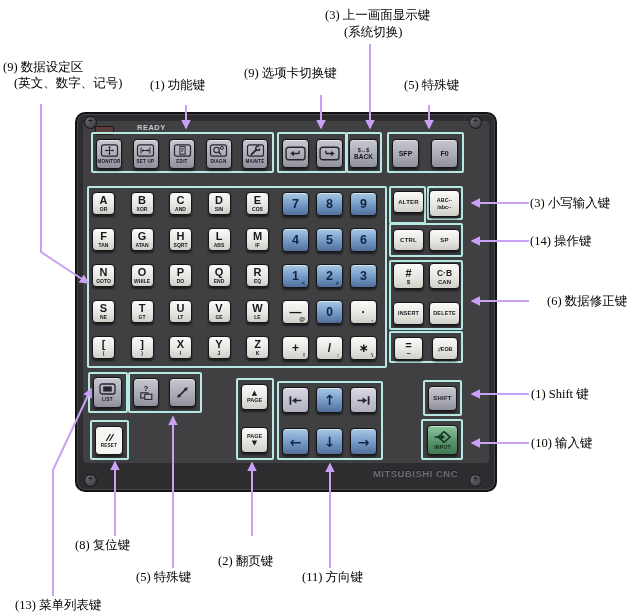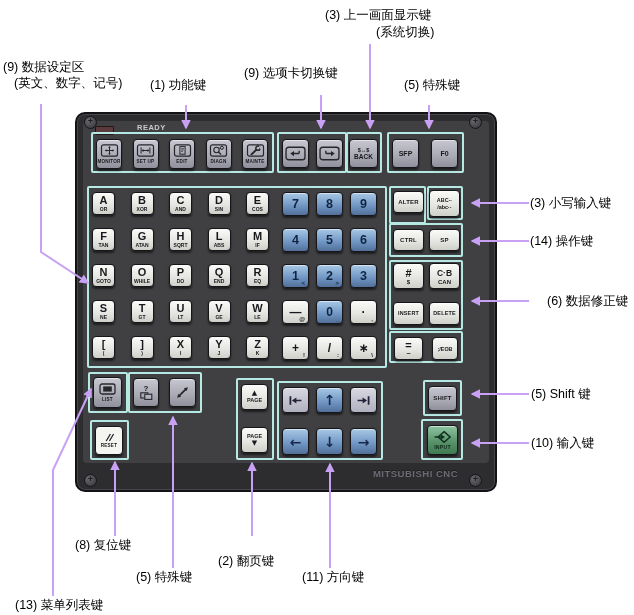--- a/index.html
+++ b/index.html
@@ -45,21 +45,21 @@
   .cap7{font-size:7px;font-weight:bold;line-height:8px;}
   .two1,.two2{font-size:5.4px;font-weight:bold;line-height:6.5px;}
   .backtop{font-size:5.5px;font-weight:bold;line-height:6px;}
   .backcap{font-size:6.5px;font-weight:bold;line-height:8px;}
   .arrowtxt{font-size:14px;font-weight:bold;line-height:14px;font-family:"DejaVu Sans",sans-serif;}
   .pagetri{font-size:7px;line-height:7px;font-family:"DejaVu Sans",sans-serif;}
   .pagecap{font-size:5.5px;font-weight:bold;line-height:6.5px;}
   .helpq{font-size:8px;font-weight:bold;line-height:7px;}
   .eobcap{font-size:5.4px;font-weight:bold;}
   
-  .lbl{position:absolute;font-family:Liberation Sans, sans-serif;
+  .lbl{position:absolute;font-family:Liberation Serif, serif;
        font-size:12.5px;color:#000;white-space:nowrap;line-height:14px;}
   #arrows{position:absolute;left:0;top:0;pointer-events:none;}
 </style>
 </head>
 <body>
 
 <div id="stage">
 
   <div id="panel"></div>
   <div id="plate"></div>
@@ -416,26 +416,26 @@
         </svg>
         <div class="fcap" style="color: rgb(14, 42, 26); font-size: 5.2px;">INPUT</div>
       </div>
     </div>
 
   <div class="lbl" style="left:3px;top:60px">(9) 数据设定区</div>
   <div class="lbl" style="left:14px;top:76px">(英文、数字、记号)</div>
   <div class="lbl" style="left:150px;top:78px">(1) 功能键</div>
   <div class="lbl" style="left:244px;top:66px">(9) 选项卡切换键</div>
   <div class="lbl" style="left:325px;top:8px">(3) 上一画面显示键</div>
-  <div class="lbl" style="left:376px;top:25px">(系统切换)</div>
+  <div class="lbl" style="left:344px;top:25px">(系统切换)</div>
   <div class="lbl" style="left:404px;top:78px">(5) 特殊键</div>
   <div class="lbl" style="left:530px;top:196px">(3) 小写输入键</div>
   <div class="lbl" style="left:530px;top:234px">(14) 操作键</div>
   <div class="lbl" style="left:547px;top:294px">(6) 数据修正键</div>
-  <div class="lbl" style="left:531px;top:387px">(5) Shift 键</div>
+  <div class="lbl" style="left:531px;top:387px">(1) Shift 键</div>
   <div class="lbl" style="left:531px;top:436px">(10) 输入键</div>
   <div class="lbl" style="left:75px;top:538px">(8) 复位键</div>
   <div class="lbl" style="left:136px;top:570px">(5) 特殊键</div>
   <div class="lbl" style="left:218px;top:554px">(2) 翻页键</div>
   <div class="lbl" style="left:302px;top:570px">(11) 方向键</div>
   <div class="lbl" style="left:15px;top:598px">(13) 菜单列表键</div>
 
   <svg id="arrows" width="634" height="615">
     <defs>
       <marker id="ah" viewBox="0 0 10 10" refX="8.5" refY="5" markerWidth="4.8" markerHeight="4.8" orient="auto-start-reverse">

